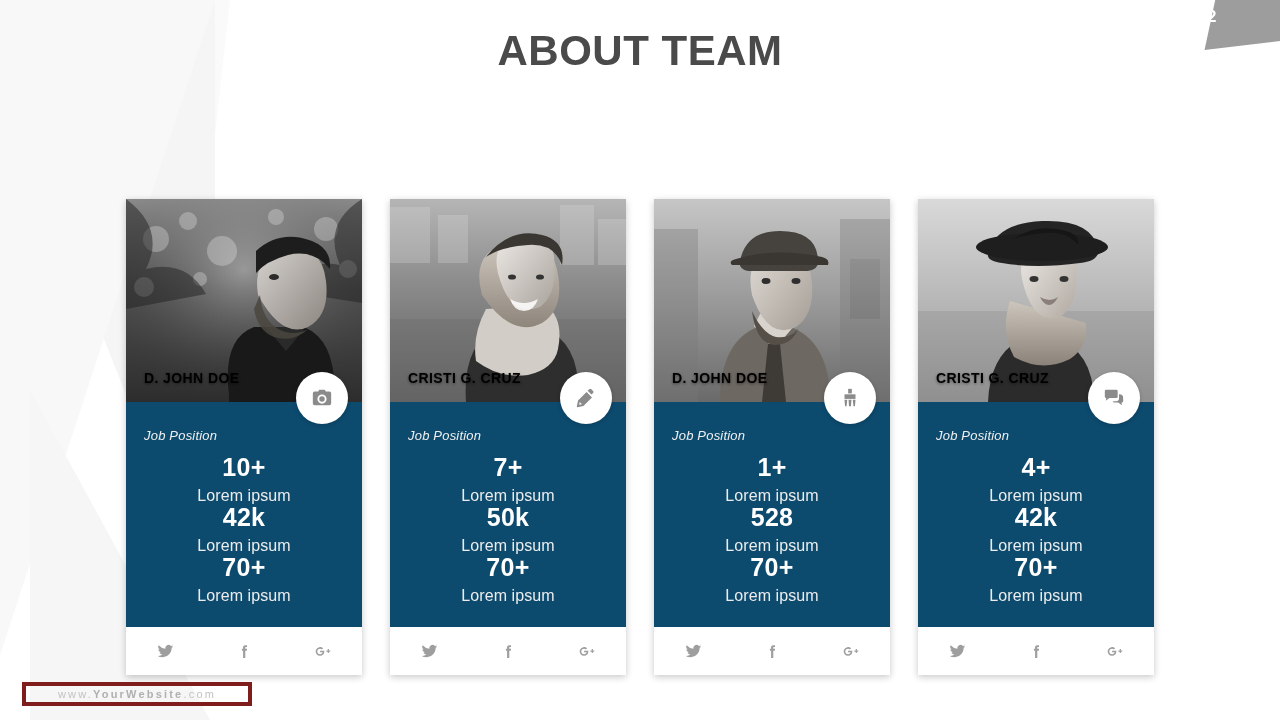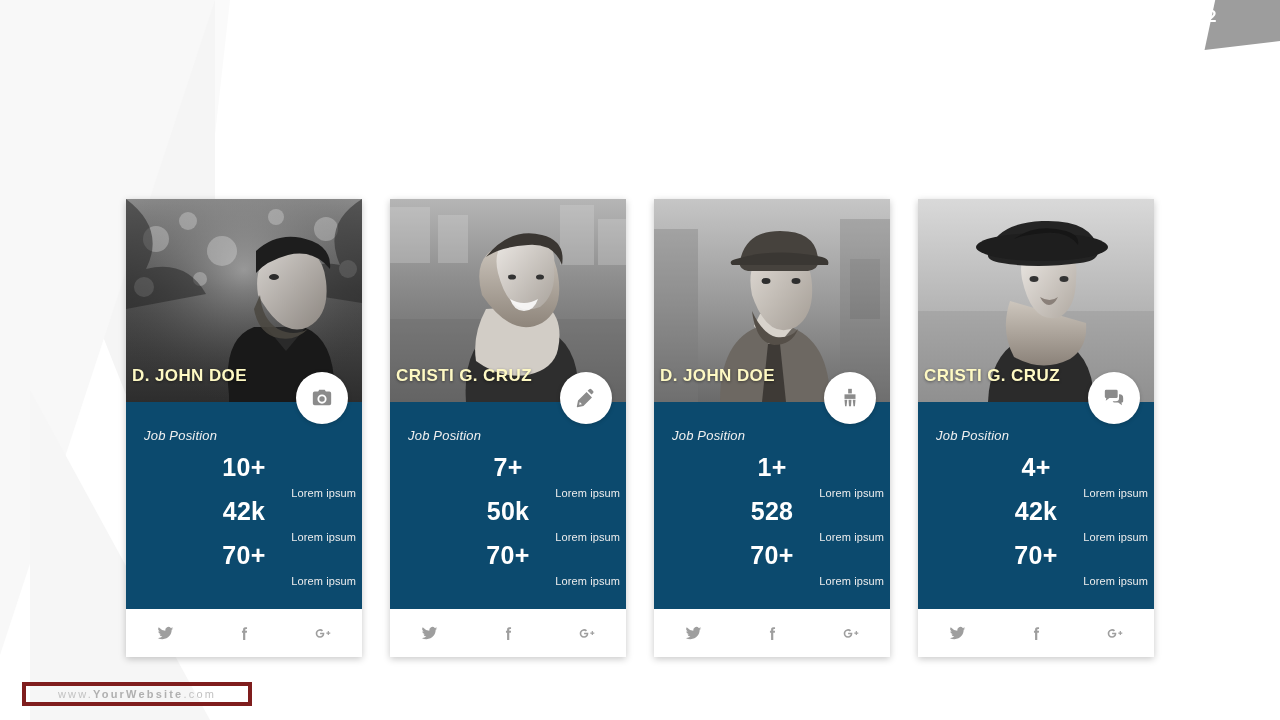--- a/index.html
+++ b/index.html
@@ -92,24 +92,24 @@
   .photo {
     position: relative;
     height: 203px;
     overflow: hidden;
     background: #777;
   }
   .photo svg { display: block; width: 100%; height: 100%; }
 
   .member-name {
     position: absolute;
-    left: 6px;
+    left: 18px;
     bottom: 16px;
-    color: #fef9c3;
-    font-size: 17px;
+    color: #000000;
+    font-size: 14px;
     font-weight: bold;
     letter-spacing: .4px;
     text-shadow: 0 1px 3px rgba(0,0,0,.45);
     white-space: nowrap;
     z-index: 3;
   }
 
   .icon-badge {
     position: absolute;
     right: 14px;
@@ -146,23 +146,22 @@
   .stat .value {
     color: #ffffff;
     font-size: 25px;
     font-weight: bold;
     line-height: 1;
     letter-spacing: .3px;
   }
   .stat .label {
     margin-top: 7px;
     color: #ededed;
-    font-size: 11px;
+    font-size: 16px;
     letter-spacing: .1px;
-    text-align: right;
   }
 
   .social {
     background: #ffffff;
     height: 48px;
     display: flex;
     align-items: center;
   }
   .social .sbtn {
     flex: 1;
@@ -196,20 +195,21 @@
   <div class="deco-tri-2"></div>
   <div class="deco-tri-3"></div>
 </div>
 
 <div class="page-ribbon">
   <div class="shape"></div>
   <div class="num">12</div>
 </div>
 
 <div class="header">
+  <div class="title">ABOUT TEAM</div>
 </div>
 
 <div class="cards">
 
   <div class="card">
     <div class="photo">
       <svg viewBox="0 0 236 203" preserveAspectRatio="xMidYMid slice">
         <defs>
           <linearGradient id="p1bg" x1="0" y1="0" x2="0" y2="1">
             <stop offset="0%" stop-color="#8e8e8e"></stop>

